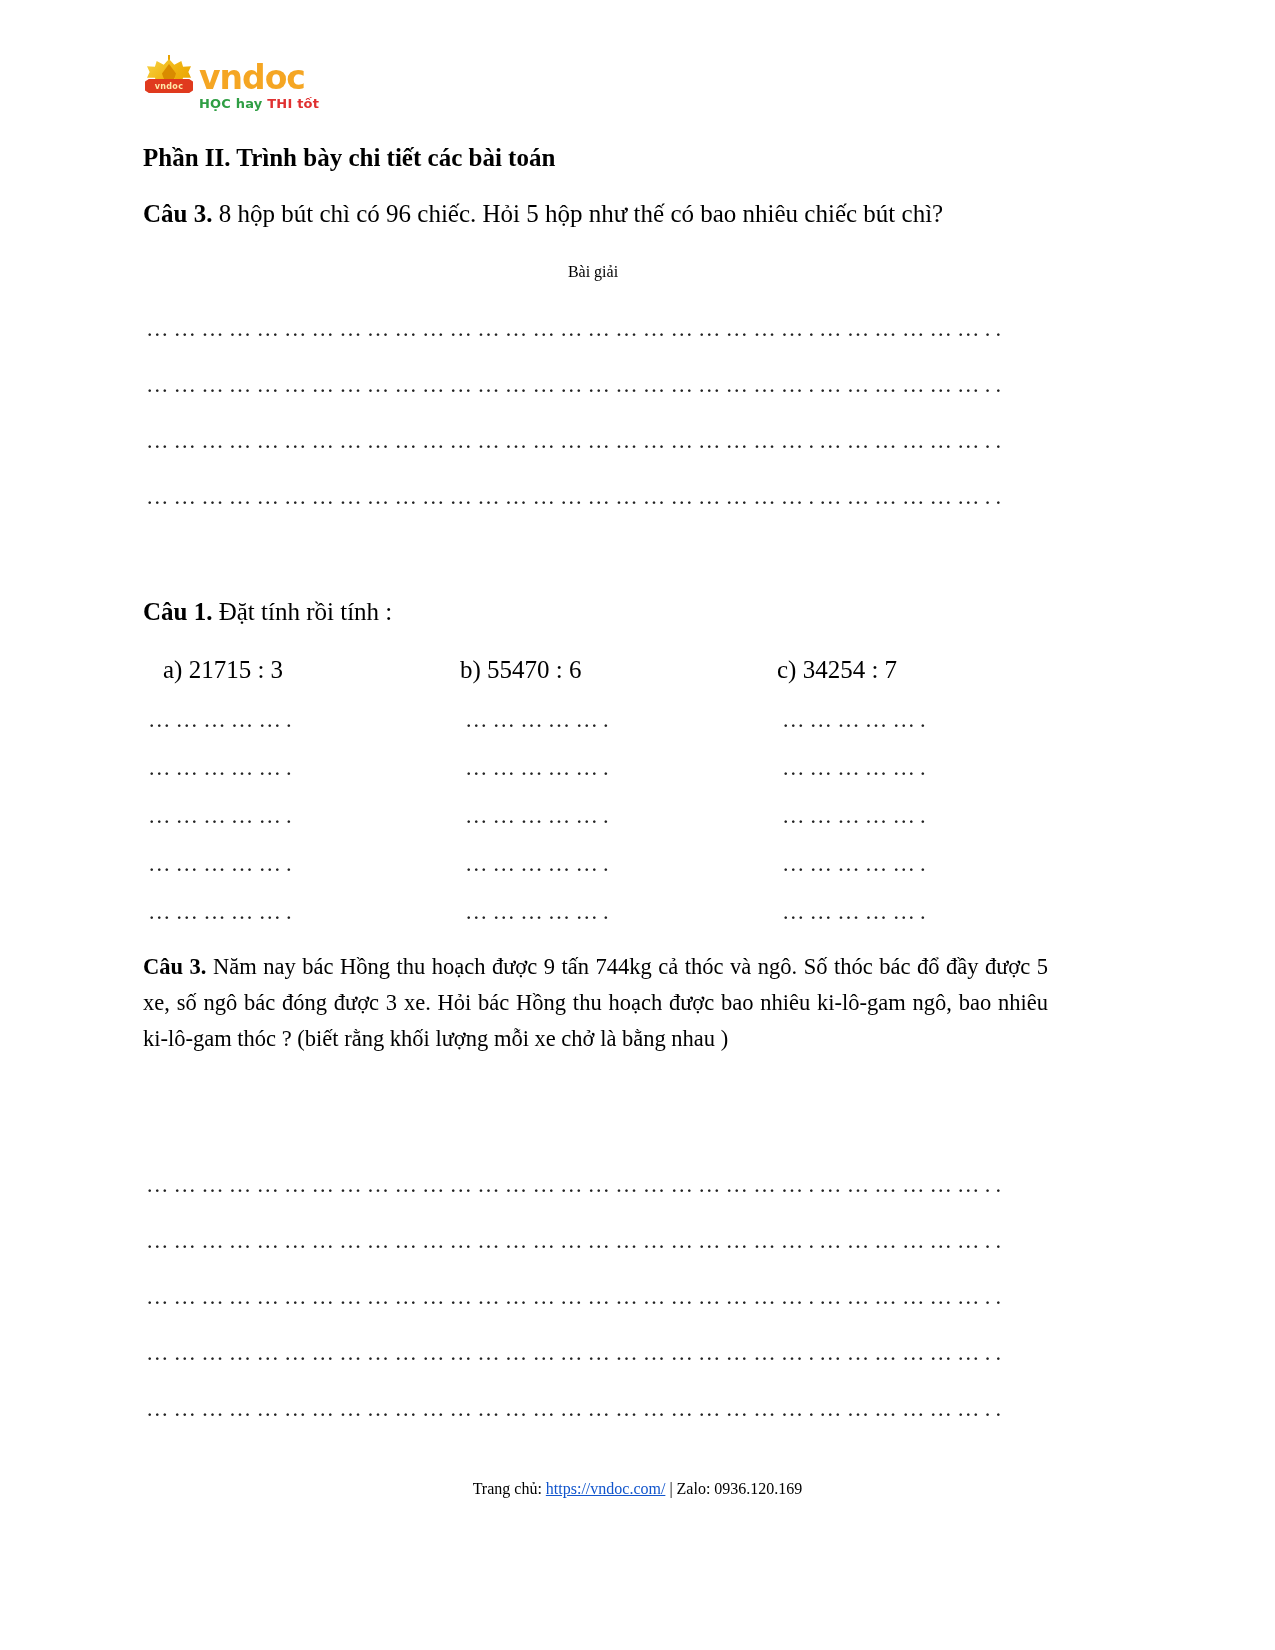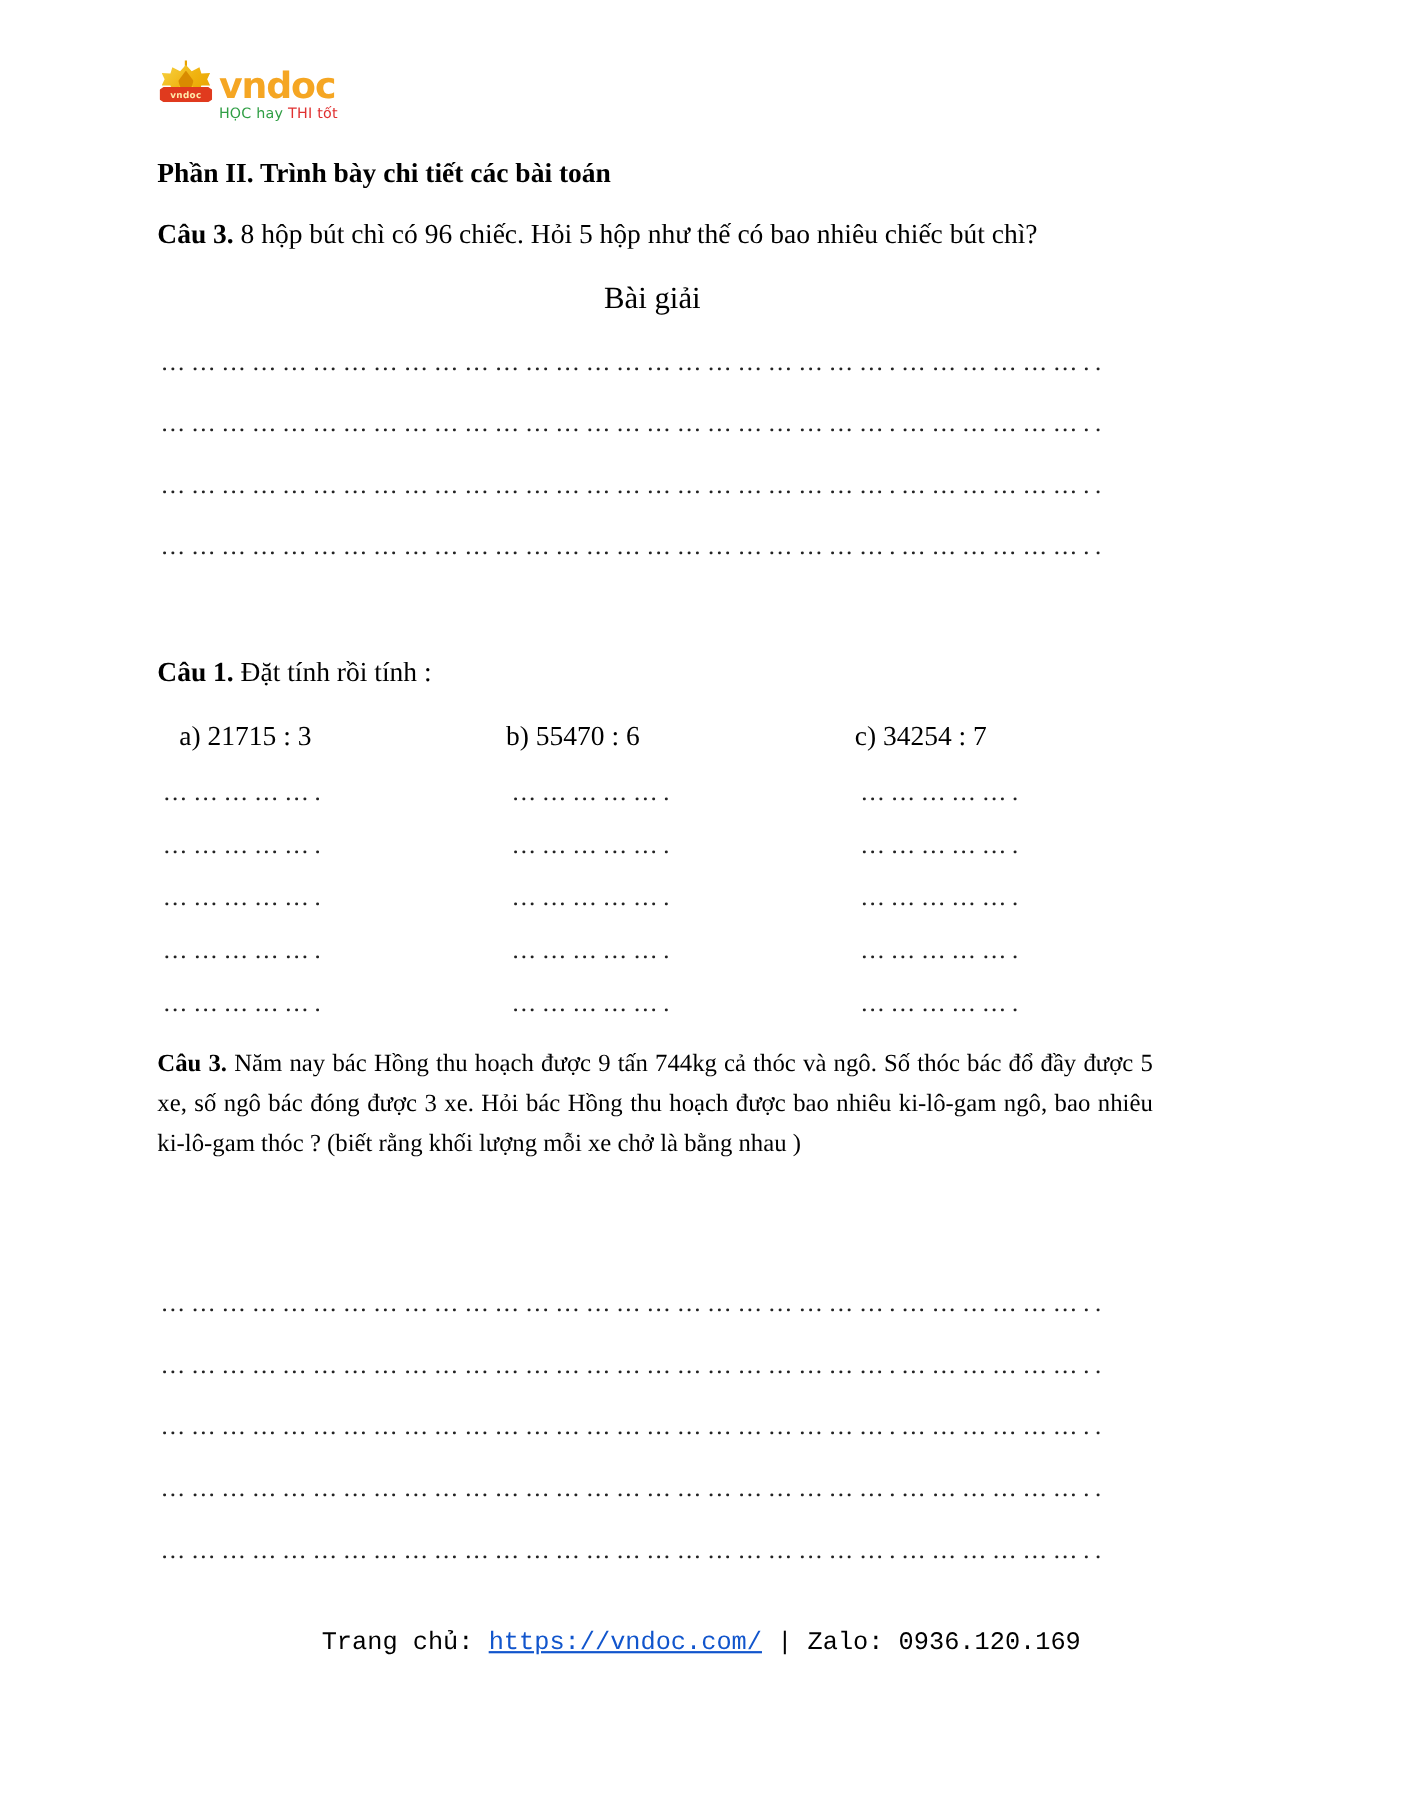--- a/index.html
+++ b/index.html
@@ -102,21 +102,21 @@
     font-weight: bold;
     color: #f5a623;
     letter-spacing: -1px;
     line-height: 34px;
   }
   .logo-tag {
     margin-top: 1px;
     margin-left: 56px;
     font-family: "DejaVu Sans", sans-serif;
     font-size: 13px;
-    font-weight: normal;
+    font-weight: bold;
     letter-spacing: .2px;
     white-space: nowrap;
   }
   .tag-green { color: #2f9e44; }
   .tag-red   { color: #e03131; }
 
   
   .content { position: absolute; left: 0; top: 0; width: 1275px; }
 
   .line {
@@ -132,21 +132,21 @@
     position: absolute;
     font-size: 22.5px;
     line-height: 36px;
     color: #000;
     width: 900px;
     text-align: justify;
   }
 
   .centered {
     position: absolute;
-    font-size: 28px;
+    font-size: 16px;
     line-height: 30px;
     text-align: center;
     color: #000;
   }
 
   
   .dots {
     position: absolute;
     font-size: 22.5px;
     line-height: 26px;
@@ -165,22 +165,22 @@
     overflow: hidden;
   }
 
   
   .footer {
     position: absolute;
     left: 0;
     top: 1480px;
     width: 1275px;
     text-align: center;
-    font-family: Liberation Mono, monospace;
-    font-size: 23px;
+    font-family: Liberation Serif, serif;
+    font-size: 16px;
     color: #000;
   }
   .footer a {
     color: #1155cc;
     text-decoration: underline;
   }
 </style>
 </head>
 <body>
 

